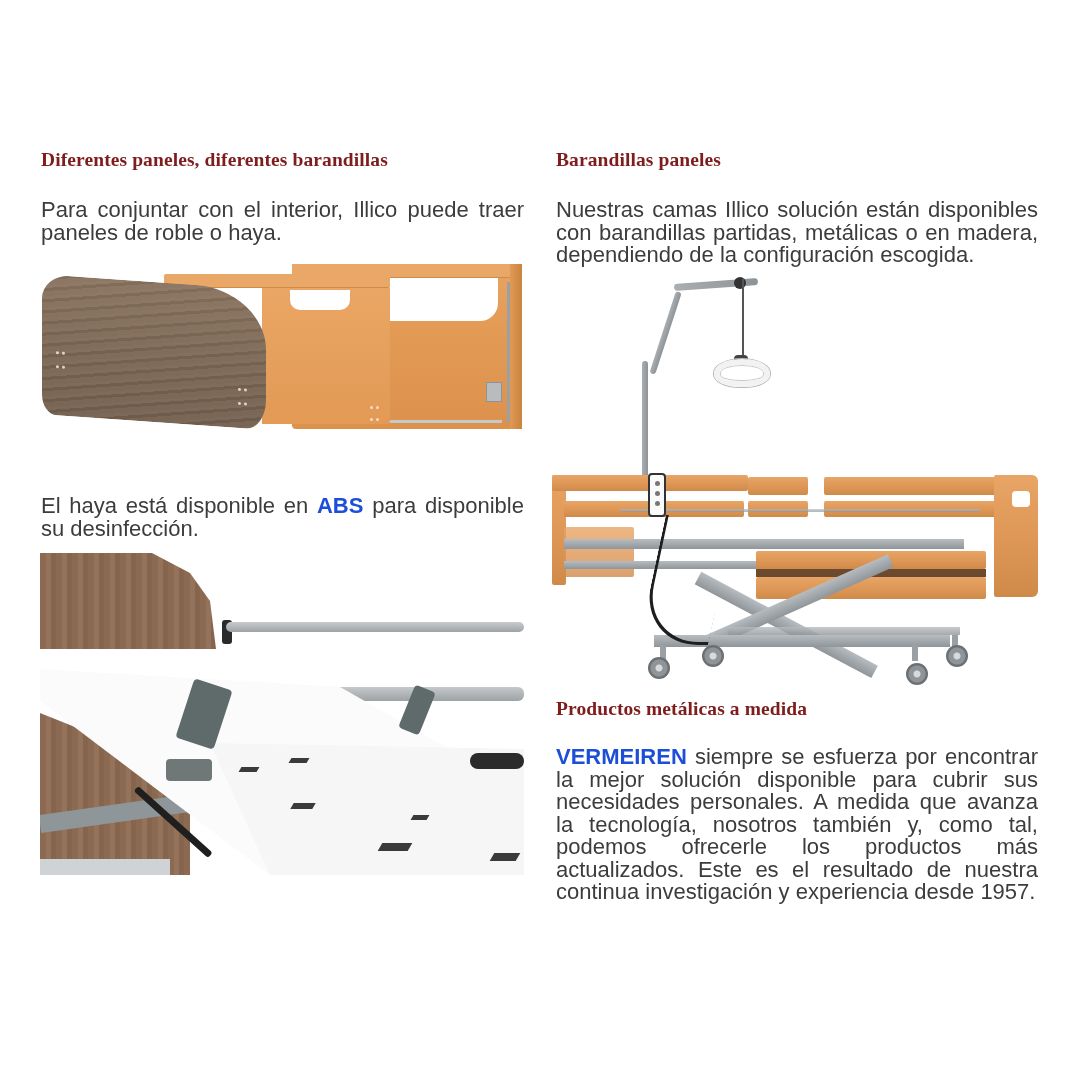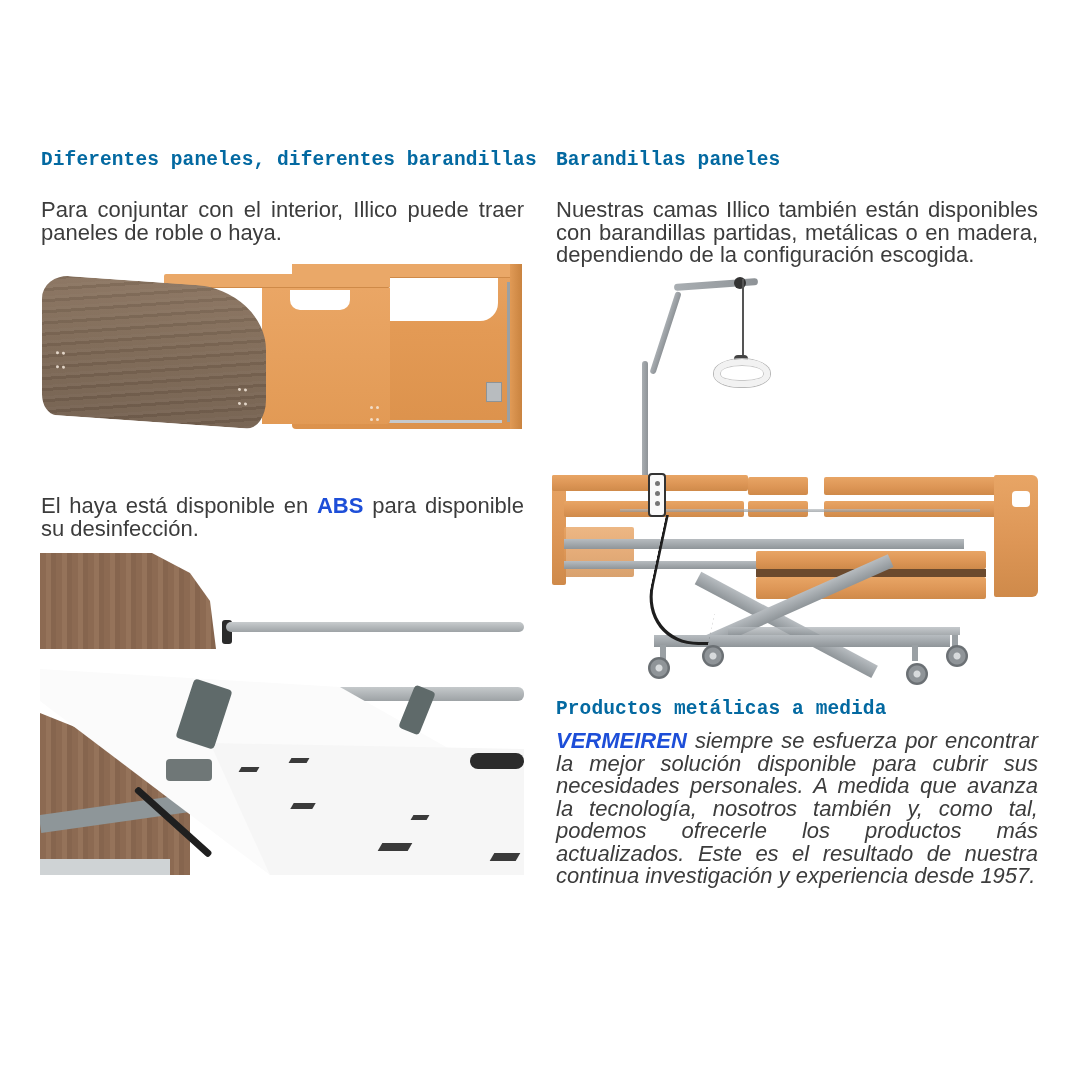--- a/index.html
+++ b/index.html
@@ -1,23 +1,23 @@
 <!DOCTYPE html>
 <html><head>
   <meta charset="utf-8">
   <style>
     * { margin: 0; padding: 0; box-sizing: border-box; }
     html, body { width: 1080px; height: 1080px; background: #ffffff; overflow: hidden; }
     body { position: relative; font-family: "DejaVu Sans", "Liberation Sans", sans-serif; color: #3b3b3b; }
 
     .heading {
       position: absolute;
-      font-family: Liberation Mono, monospace;
+      font-family: Liberation Serif, serif;
       font-weight: bold;
-      color: #0369a1;
+      color: #7f1d1d;
       font-size: 19.5px;
       letter-spacing: 0.1px;
       white-space: nowrap;
     }
     .para {
       position: absolute;
       font-family: "Liberation Sans", sans-serif;
       font-size: 22px;
       line-height: 22.5px;
       color: #3c3c3c;
@@ -174,21 +174,21 @@
   <div class="bracket" style="left:144px; top:130px; width:40px; height:62px; transform:rotate(18deg);"></div>
   <div class="bracket" style="left:126px; top:206px; width:46px; height:22px; background:#6f7777;"></div>
   <div class="bracket" style="left:366px; top:134px; width:22px; height:46px; transform:rotate(22deg);"></div>
   <div class="lever"></div>
   <div class="motor"></div>
   <div class="frame-low"></div>
 </div>
 
 <h2 class="heading" style="left:556px; top:149px;">Barandillas paneles</h2>
 
-<p class="para" style="left:556px; top:199px; width:482px;">Nuestras camas Illico también están disponibles con barandillas partidas, metálicas o en madera, dependiendo de la configuración escogida.</p>
+<p class="para" style="left:556px; top:199px; width:482px;">Nuestras camas Illico solución están disponibles con barandillas partidas, metálicas o en madera, dependiendo de la configuración escogida.</p>
 
 <div class="bed">
 
   <div class="pole" style="left:94px; top:96px; width:6px; height:120px;"></div>
   <div class="pole" style="left:96px; top:26px; width:6px; height:86px; transform:rotate(18deg); transform-origin:top left; left:128px;"></div>
   <div class="pole" style="left:126px; top:16px; width:84px; height:7px; transform:rotate(-4deg);"></div>
   <div class="pole" style="left:186px; top:12px; width:12px; height:12px; background:#333; border-radius:50%;"></div>
   <div class="strap"></div>
   <div class="handle-clip"></div>
   <div class="handle"></div>
@@ -230,13 +230,13 @@
   <div class="wheel" style="left:100px; top:392px;"></div>
   <div class="wheel" style="left:154px; top:380px;"></div>
   <div class="caster" style="left:364px; top:380px;"></div>
   <div class="wheel" style="left:358px; top:398px;"></div>
   <div class="caster" style="left:404px; top:370px;"></div>
   <div class="wheel" style="left:398px; top:380px;"></div>
 </div>
 
 <h2 class="heading" style="left:556px; top:698px;">Productos metálicas a medida</h2>
 
-<p class="para" style="left:556px; top:730px; width:482px;font-style:italic;"><b>VERMEIREN</b><span> siempre se esfuerza por encontrar la mejor solución disponible para cubrir sus necesidades personales. A medida que avanza la tecnología, nosotros también y, como tal, podemos ofrecerle los productos más actualizados. Este es el resultado de nuestra continua investigación y experiencia desde 1957.</span></p>
+<p class="para" style="left:556px; top:746px; width:482px;"><b>VERMEIREN</b><span> siempre se esfuerza por encontrar la mejor solución disponible para cubrir sus necesidades personales. A medida que avanza la tecnología, nosotros también y, como tal, podemos ofrecerle los productos más actualizados. Este es el resultado de nuestra continua investigación y experiencia desde 1957.</span></p>
 
 </body></html>

